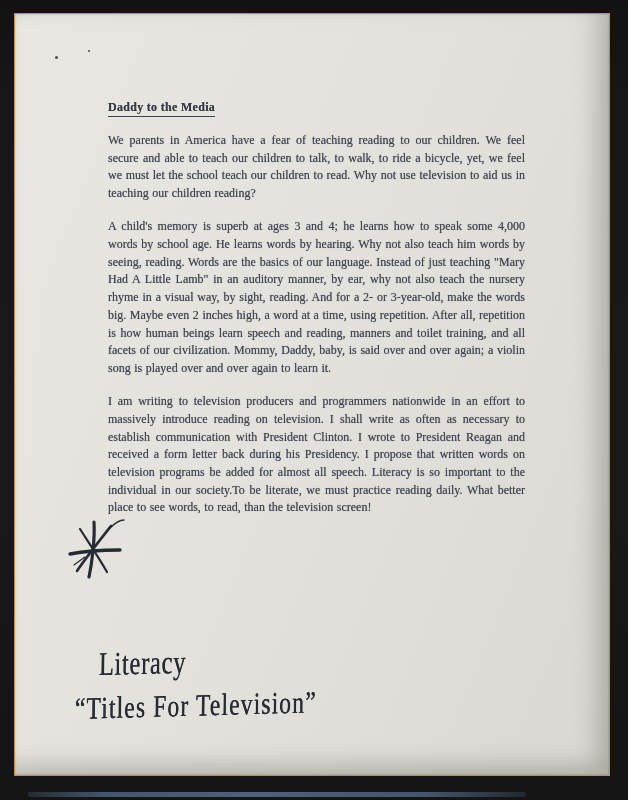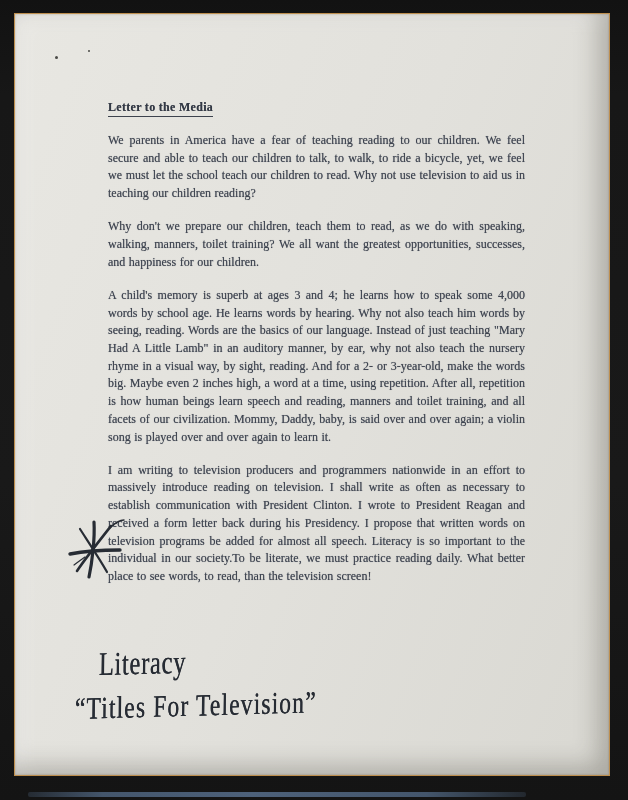--- a/index.html
+++ b/index.html
@@ -120,23 +120,22 @@
 <body>
 
 <div class="mat">
 
   <div class="paper">
 
     <span class="speck speck-1"></span>
     <span class="speck speck-2"></span>
 
     <div class="content">
-      <h1 class="title">Letter to the Media</h1>
+      <h1 class="title">Daddy to the Media</h1>
       <p class="para">We parents in America have a fear of teaching reading to our children. We feel secure and able to teach our children to talk, to walk, to ride a bicycle, yet, we feel we must let the school teach our children to read. Why not use television to aid us in teaching our children reading?</p>
-      <p class="para">Why don't we prepare our children, teach them to read, as we do with speaking, walking, manners, toilet training? We all want the greatest opportunities, successes, and happiness for our children.</p>
       <p class="para">A child's memory is superb at ages 3 and 4; he learns how to speak some 4,000 words by school age. He learns words by hearing. Why not also teach him words by seeing, reading. Words are the basics of our language. Instead of just teaching "Mary Had A Little Lamb" in an auditory manner, by ear, why not also teach the nursery rhyme in a visual way, by sight, reading. And for a 2- or 3-year-old, make the words big. Maybe even 2 inches high, a word at a time, using repetition. After all, repetition is how human beings learn speech and reading, manners and toilet training, and all facets of our civilization. Mommy, Daddy, baby, is said over and over again; a violin song is played over and over again to learn it.</p>
       <p class="para">I am writing to television producers and programmers nationwide in an effort to massively introduce reading on television. I shall write as often as necessary to establish communication with President Clinton. I wrote to President Reagan and received a form letter back during his Presidency. I propose that written words on television programs be added for almost all speech. Literacy is so important to the individual in our society.To be literate, we must practice reading daily. What better place to see words, to read, than the television screen!</p>
     </div>
 
     <svg class="asterisk-mark" viewBox="0 0 58 68">
       <path d="M27 7 C28 24 25 48 22 62" stroke-width="3.2"></path>
       <path d="M3 39 C18 36 38 35 53 35" stroke-width="3.4"></path>
       <path d="M44 11 C33 25 18 44 10 56" stroke-width="2.6"></path>
       <path d="M13 14 C22 28 34 46 40 57" stroke-width="2.2"></path>
       <path d="M43 13 C48 8 53 5 57 5" stroke-width="1.4"></path>

